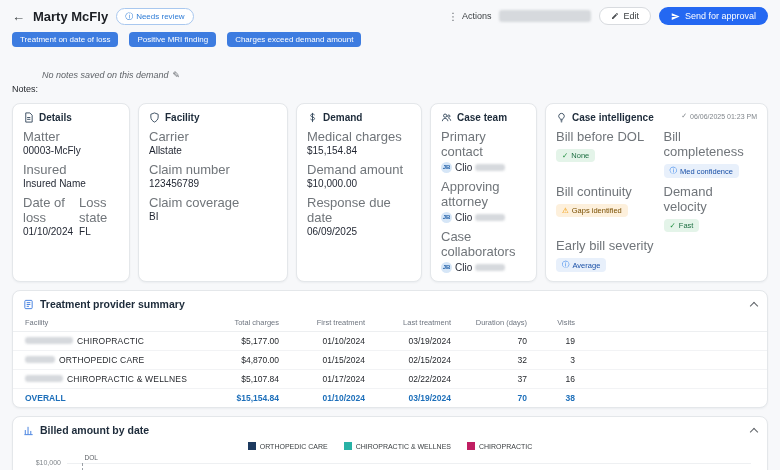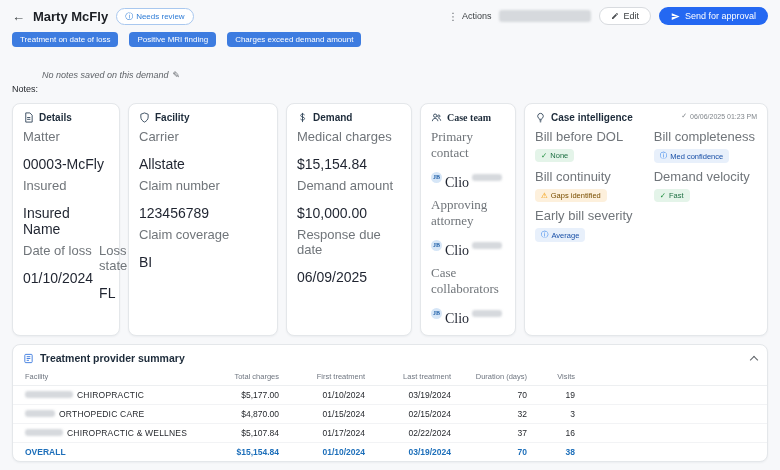--- a/index.html
+++ b/index.html
@@ -30,27 +30,27 @@
   .tags { display:flex; gap:11px; padding:3px 12px 0; }
   .tag { background:#3d7ce0; color:#fff; font-size:8px; padding:3px 8px; border-radius:4px; }
   .notes { padding:9px 12px 3px; font-size:9px; color:#3c4043; display:flex; align-items:center; gap:4px; }
   .notes-label { font-weight:normal; color:#26292e;margin-top:28px; }
   .notes-text { font-style:italic; color:#5f6368; }
   .notes-edit { color:#5f6368; font-size:9px; cursor:pointer; }
 
   .cards { display:flex; gap:8px; padding:6px 12px; align-items:stretch; }
   .card { background:#fff; border:1px solid #e4e7ea; border-radius:8px; padding:8px 10px;
           box-shadow:0 1px 2px rgba(20,30,50,.05); }
-  .c-details { width:108px; } .c-insurance { width:150px; } .c-demand { width:126px; }
-  .c-team { width:96px;font-family:Liberation Serif, serif; } .c-intel { flex:1; }
+  .c-details { width:118px; } .c-insurance { width:150px; } .c-demand { width:126px; }
+  .c-team { width:107px; } .c-intel { flex:1; }
   .card-title { display:flex; align-items:center; gap:5px; font-size:10px; font-weight:bold; color:#1d2b3a; }
   .card-title svg { flex:none; }
   .field { margin-top:6px; }
   .flabel { font-size:13px; color:#70757a; }
-  .fvalue { font-size:14px; color:#1f2430; margin-top:12px; }
+  .fvalue { font-size:10px; color:#1f2430; margin-top:1px; }
   .half-row { display:flex; gap:6px; }
   .half-row .field { flex:1; }
   .team-row { display:flex; align-items:center; gap:3px; margin-top:2px; }
   .avatar { width:11px; height:11px; border-radius:50%; background:#d6e6f7; color:#1f5fa8;
             font-size:6px; font-weight:bold; display:inline-flex; align-items:center; justify-content:center; }
   .team-blur { width:30px; height:7px; }
 
   .intel-head { display:flex; align-items:flex-start; }
   .intel-head .card-title { flex:1;align-items:flex-end; }
   .stamp { font-size:7px; color:#80868b; display:inline-flex; gap:3px; align-items:center; white-space:nowrap; }

